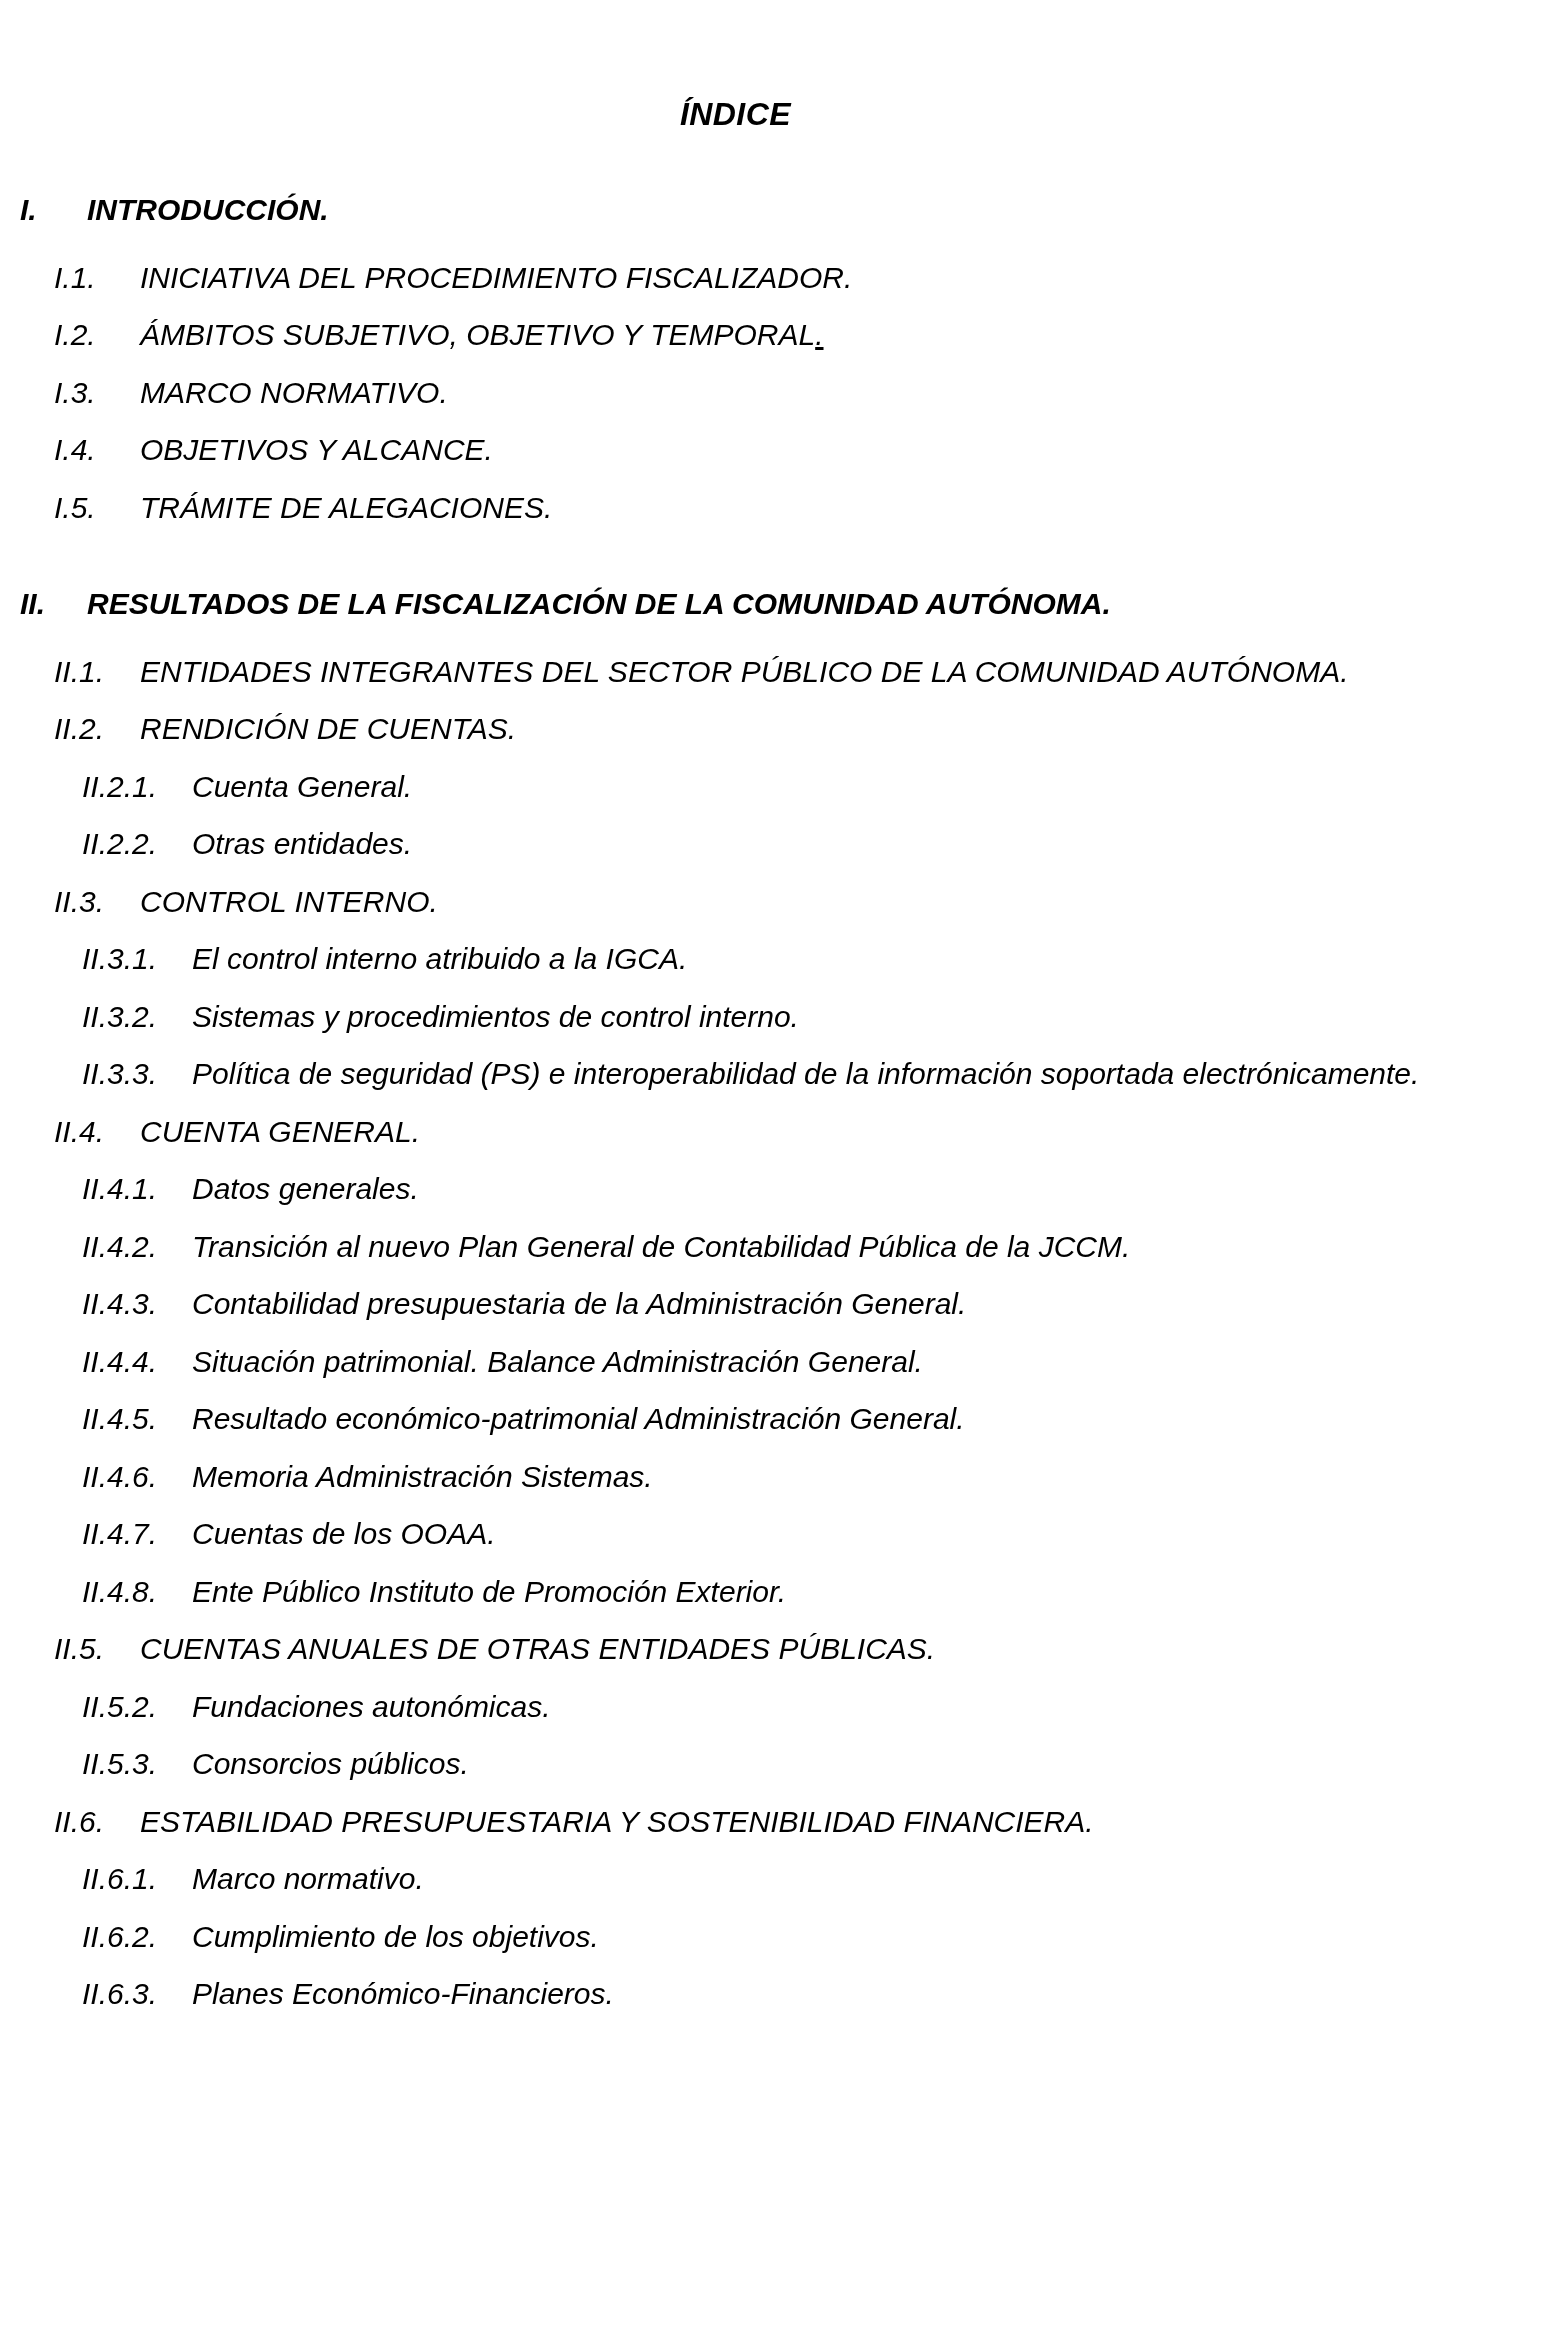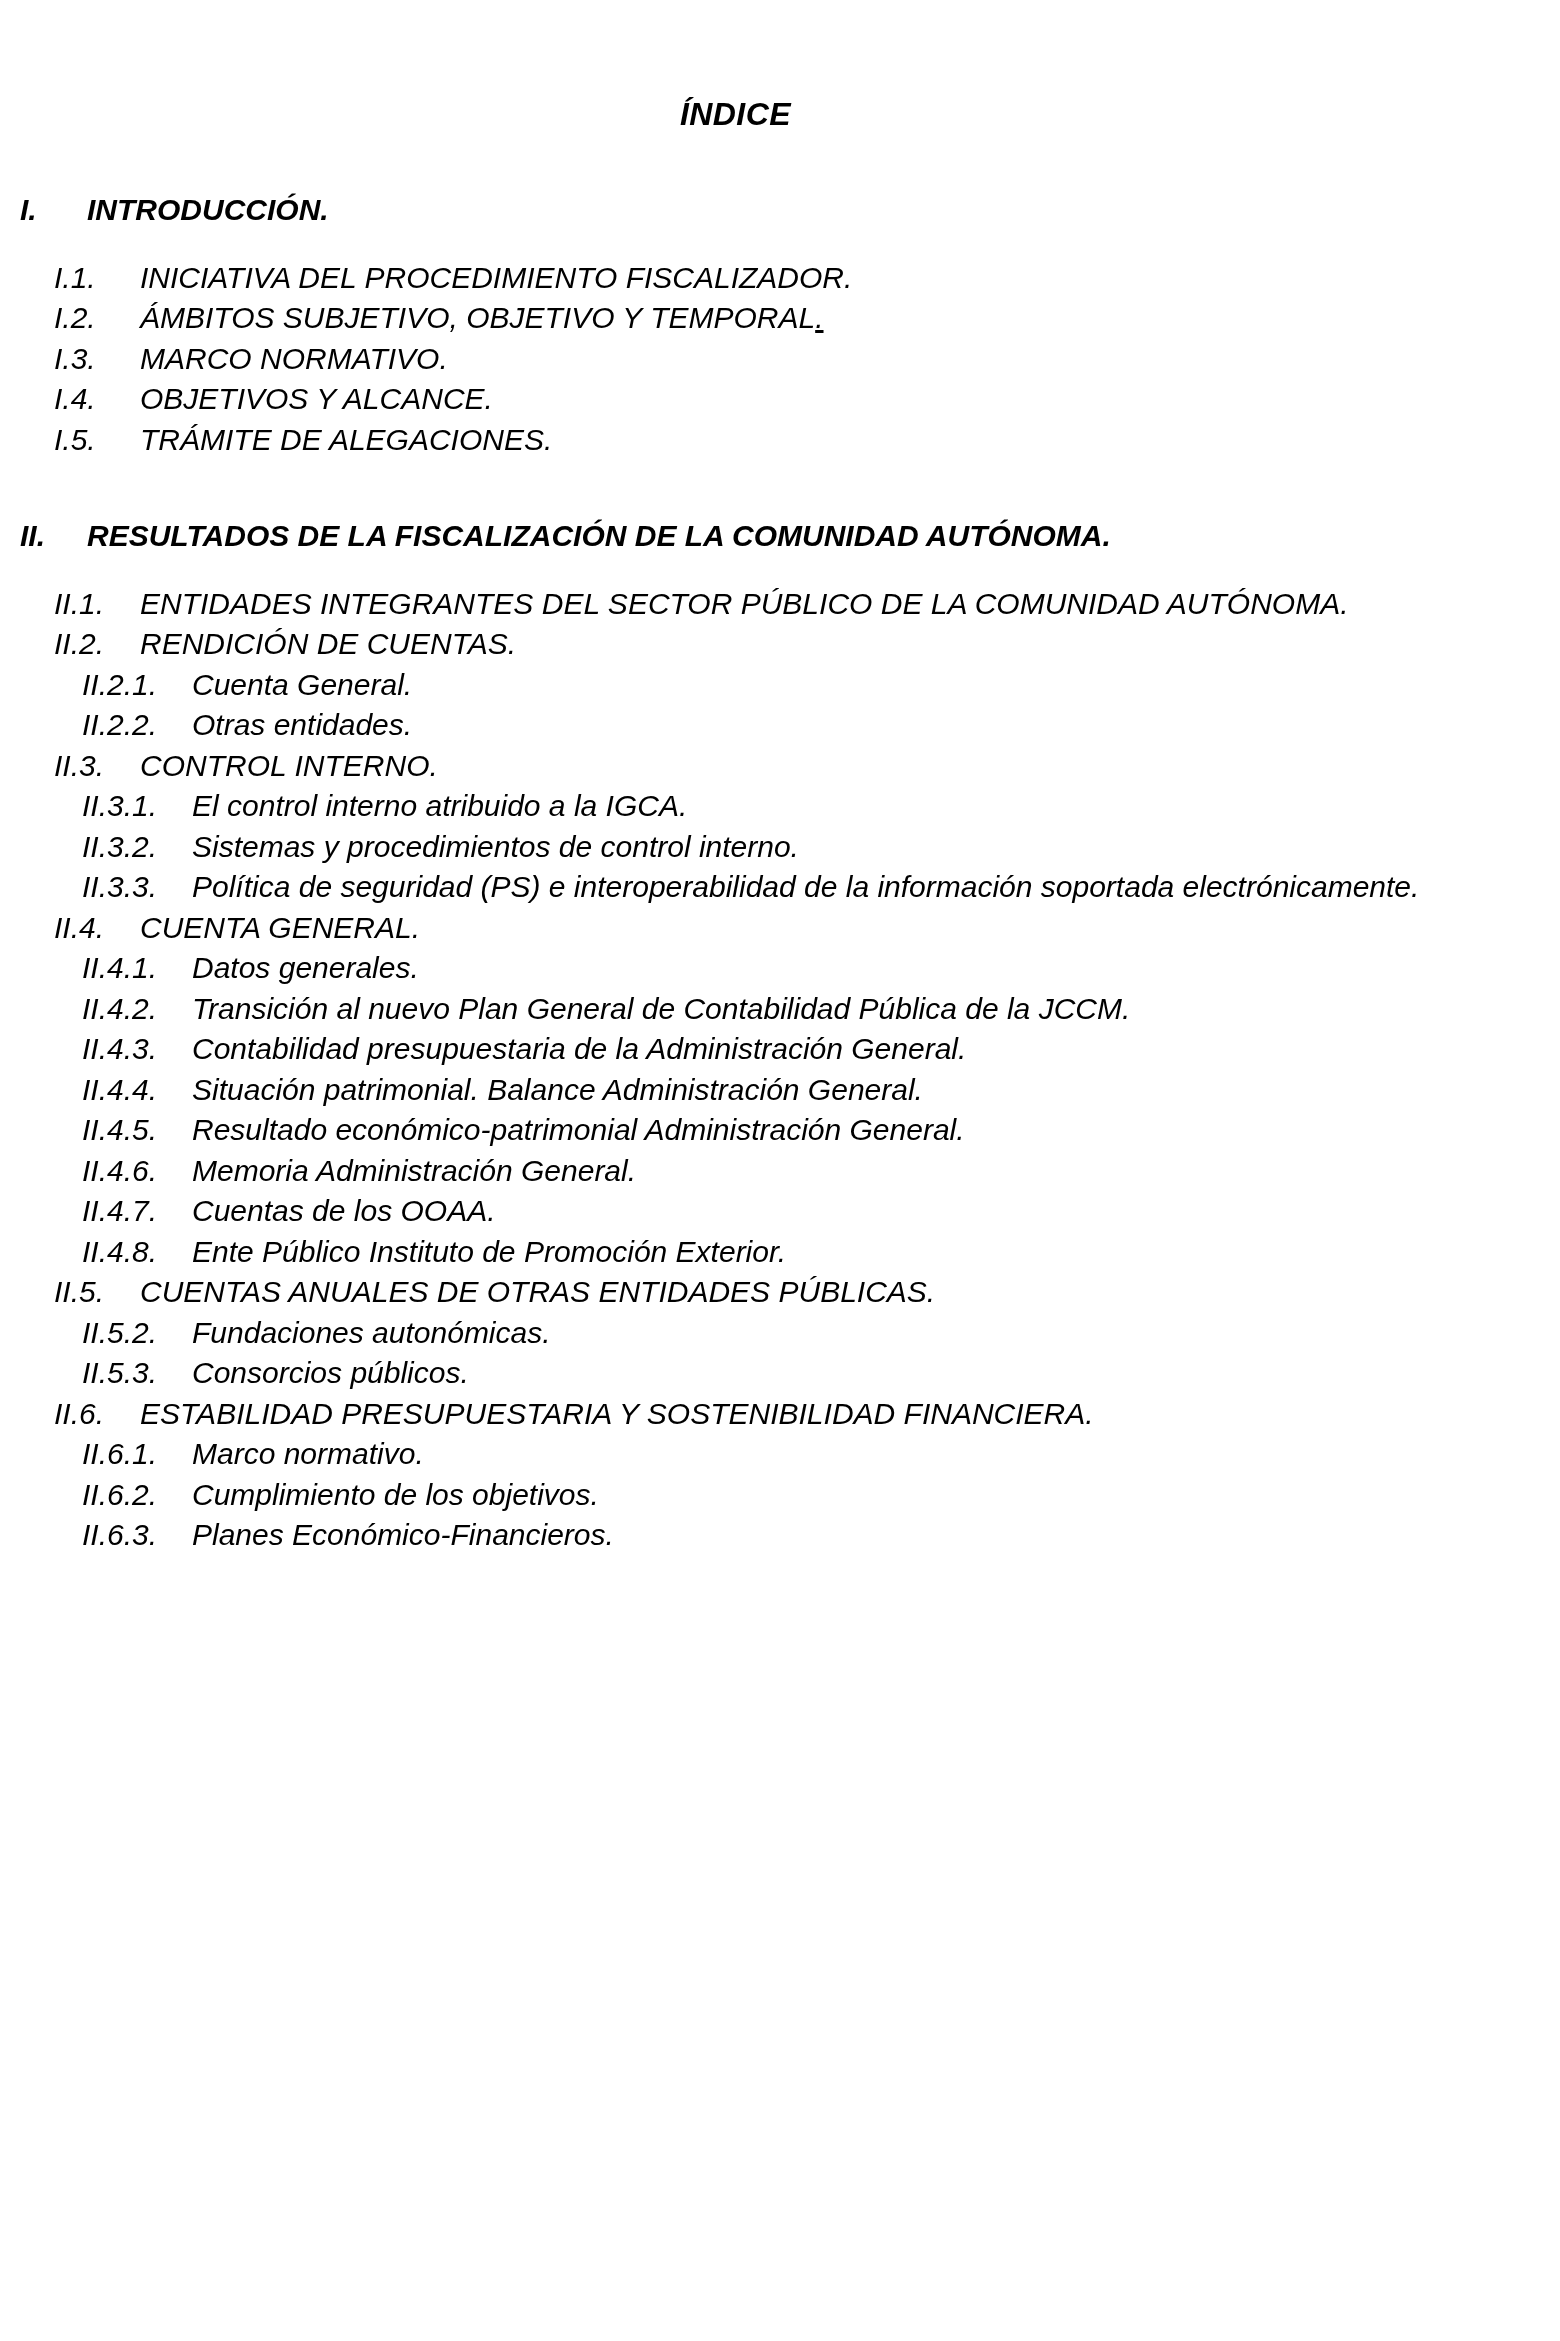--- a/index.html
+++ b/index.html
@@ -31,20 +31,21 @@
     letter-spacing: 0.4px;
   }
   .toc-list {
     margin: 0;
   }
   .toc-item {
     display: flex;
     align-items: flex-start;
     font-size: 30px;
     line-height: 1.35;
+    margin-top: 17px;
   }
   .toc-item .num {
     flex: 0 0 auto;
     white-space: nowrap;
   }
   .toc-item .label {
     flex: 1 1 auto;
     min-width: 0;
   }
   .toc-item.level-1 {
@@ -160,21 +161,21 @@
       <div class="toc-item level-3">
         <span class="num">II.4.4.</span>
         <span class="label">Situación patrimonial. Balance Administración General.</span>
       </div>
       <div class="toc-item level-3">
         <span class="num">II.4.5.</span>
         <span class="label">Resultado económico-patrimonial Administración General.</span>
       </div>
       <div class="toc-item level-3">
         <span class="num">II.4.6.</span>
-        <span class="label">Memoria Administración General.</span>
+        <span class="label">Memoria Administración Sistemas.</span>
       </div>
       <div class="toc-item level-3">
         <span class="num">II.4.7.</span>
         <span class="label">Cuentas de los OOAA.</span>
       </div>
       <div class="toc-item level-3">
         <span class="num">II.4.8.</span>
         <span class="label">Ente Público Instituto de Promoción Exterior.</span>
       </div>
       <div class="toc-item level-2">

